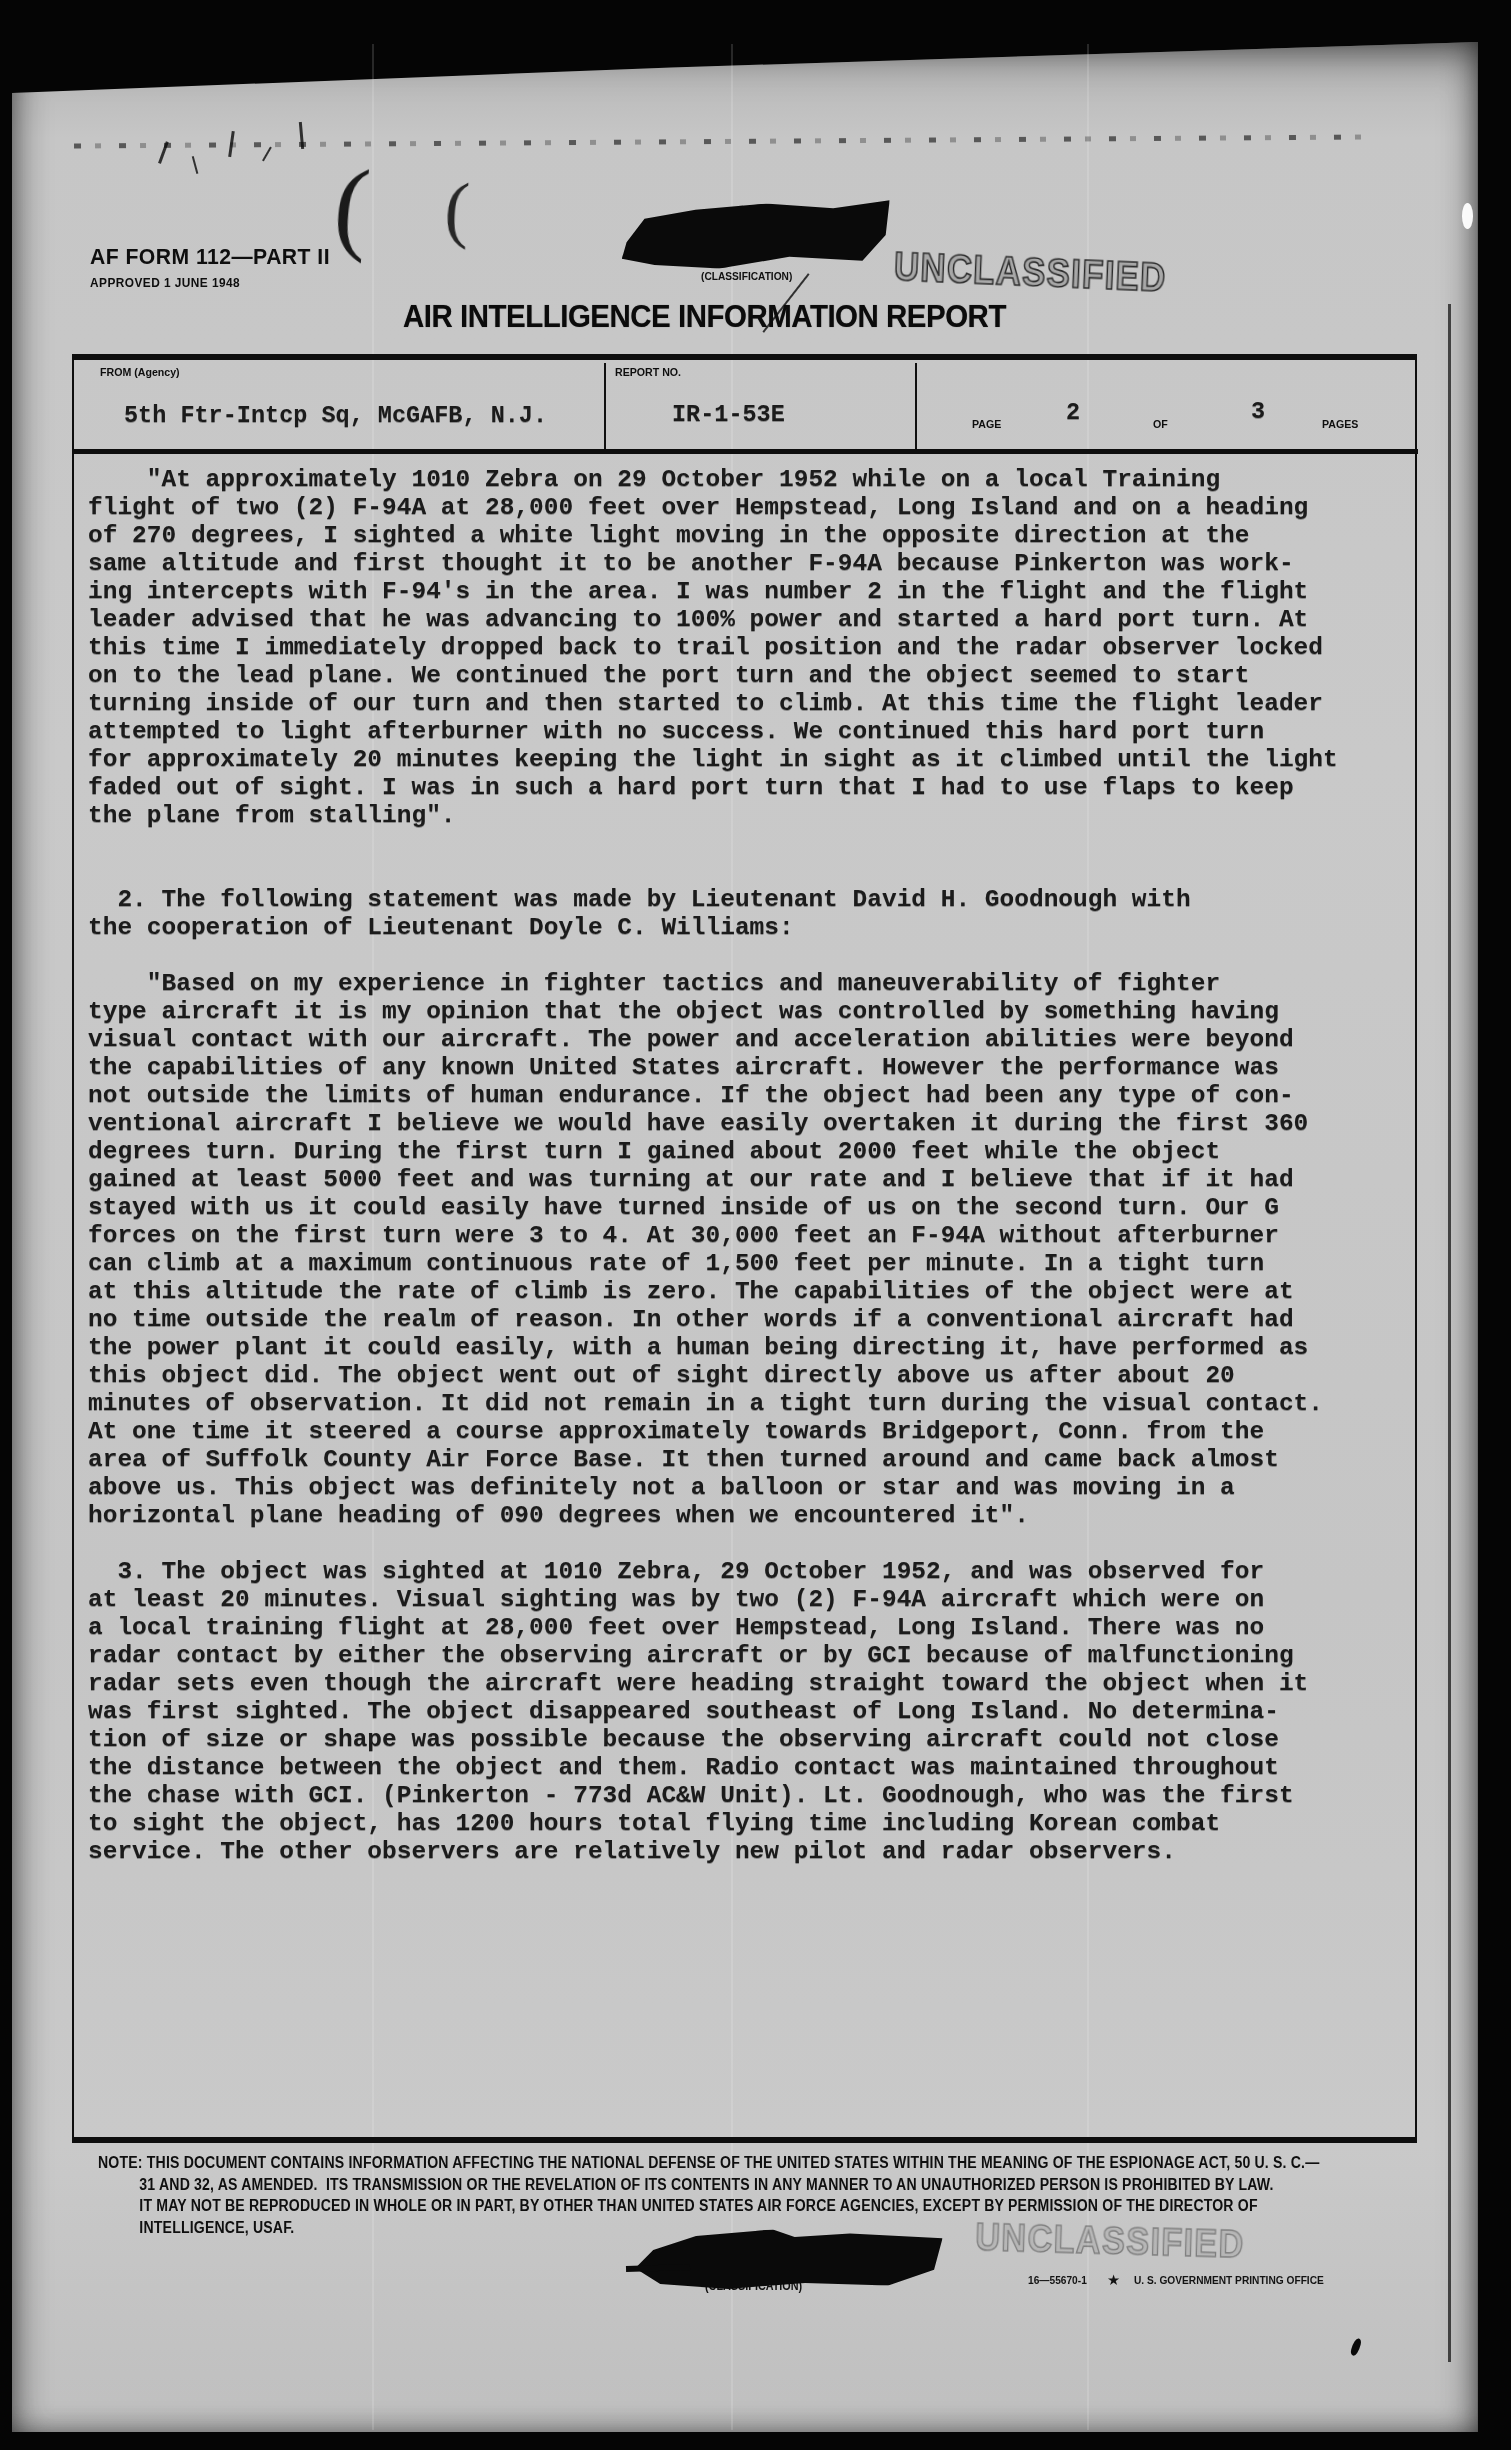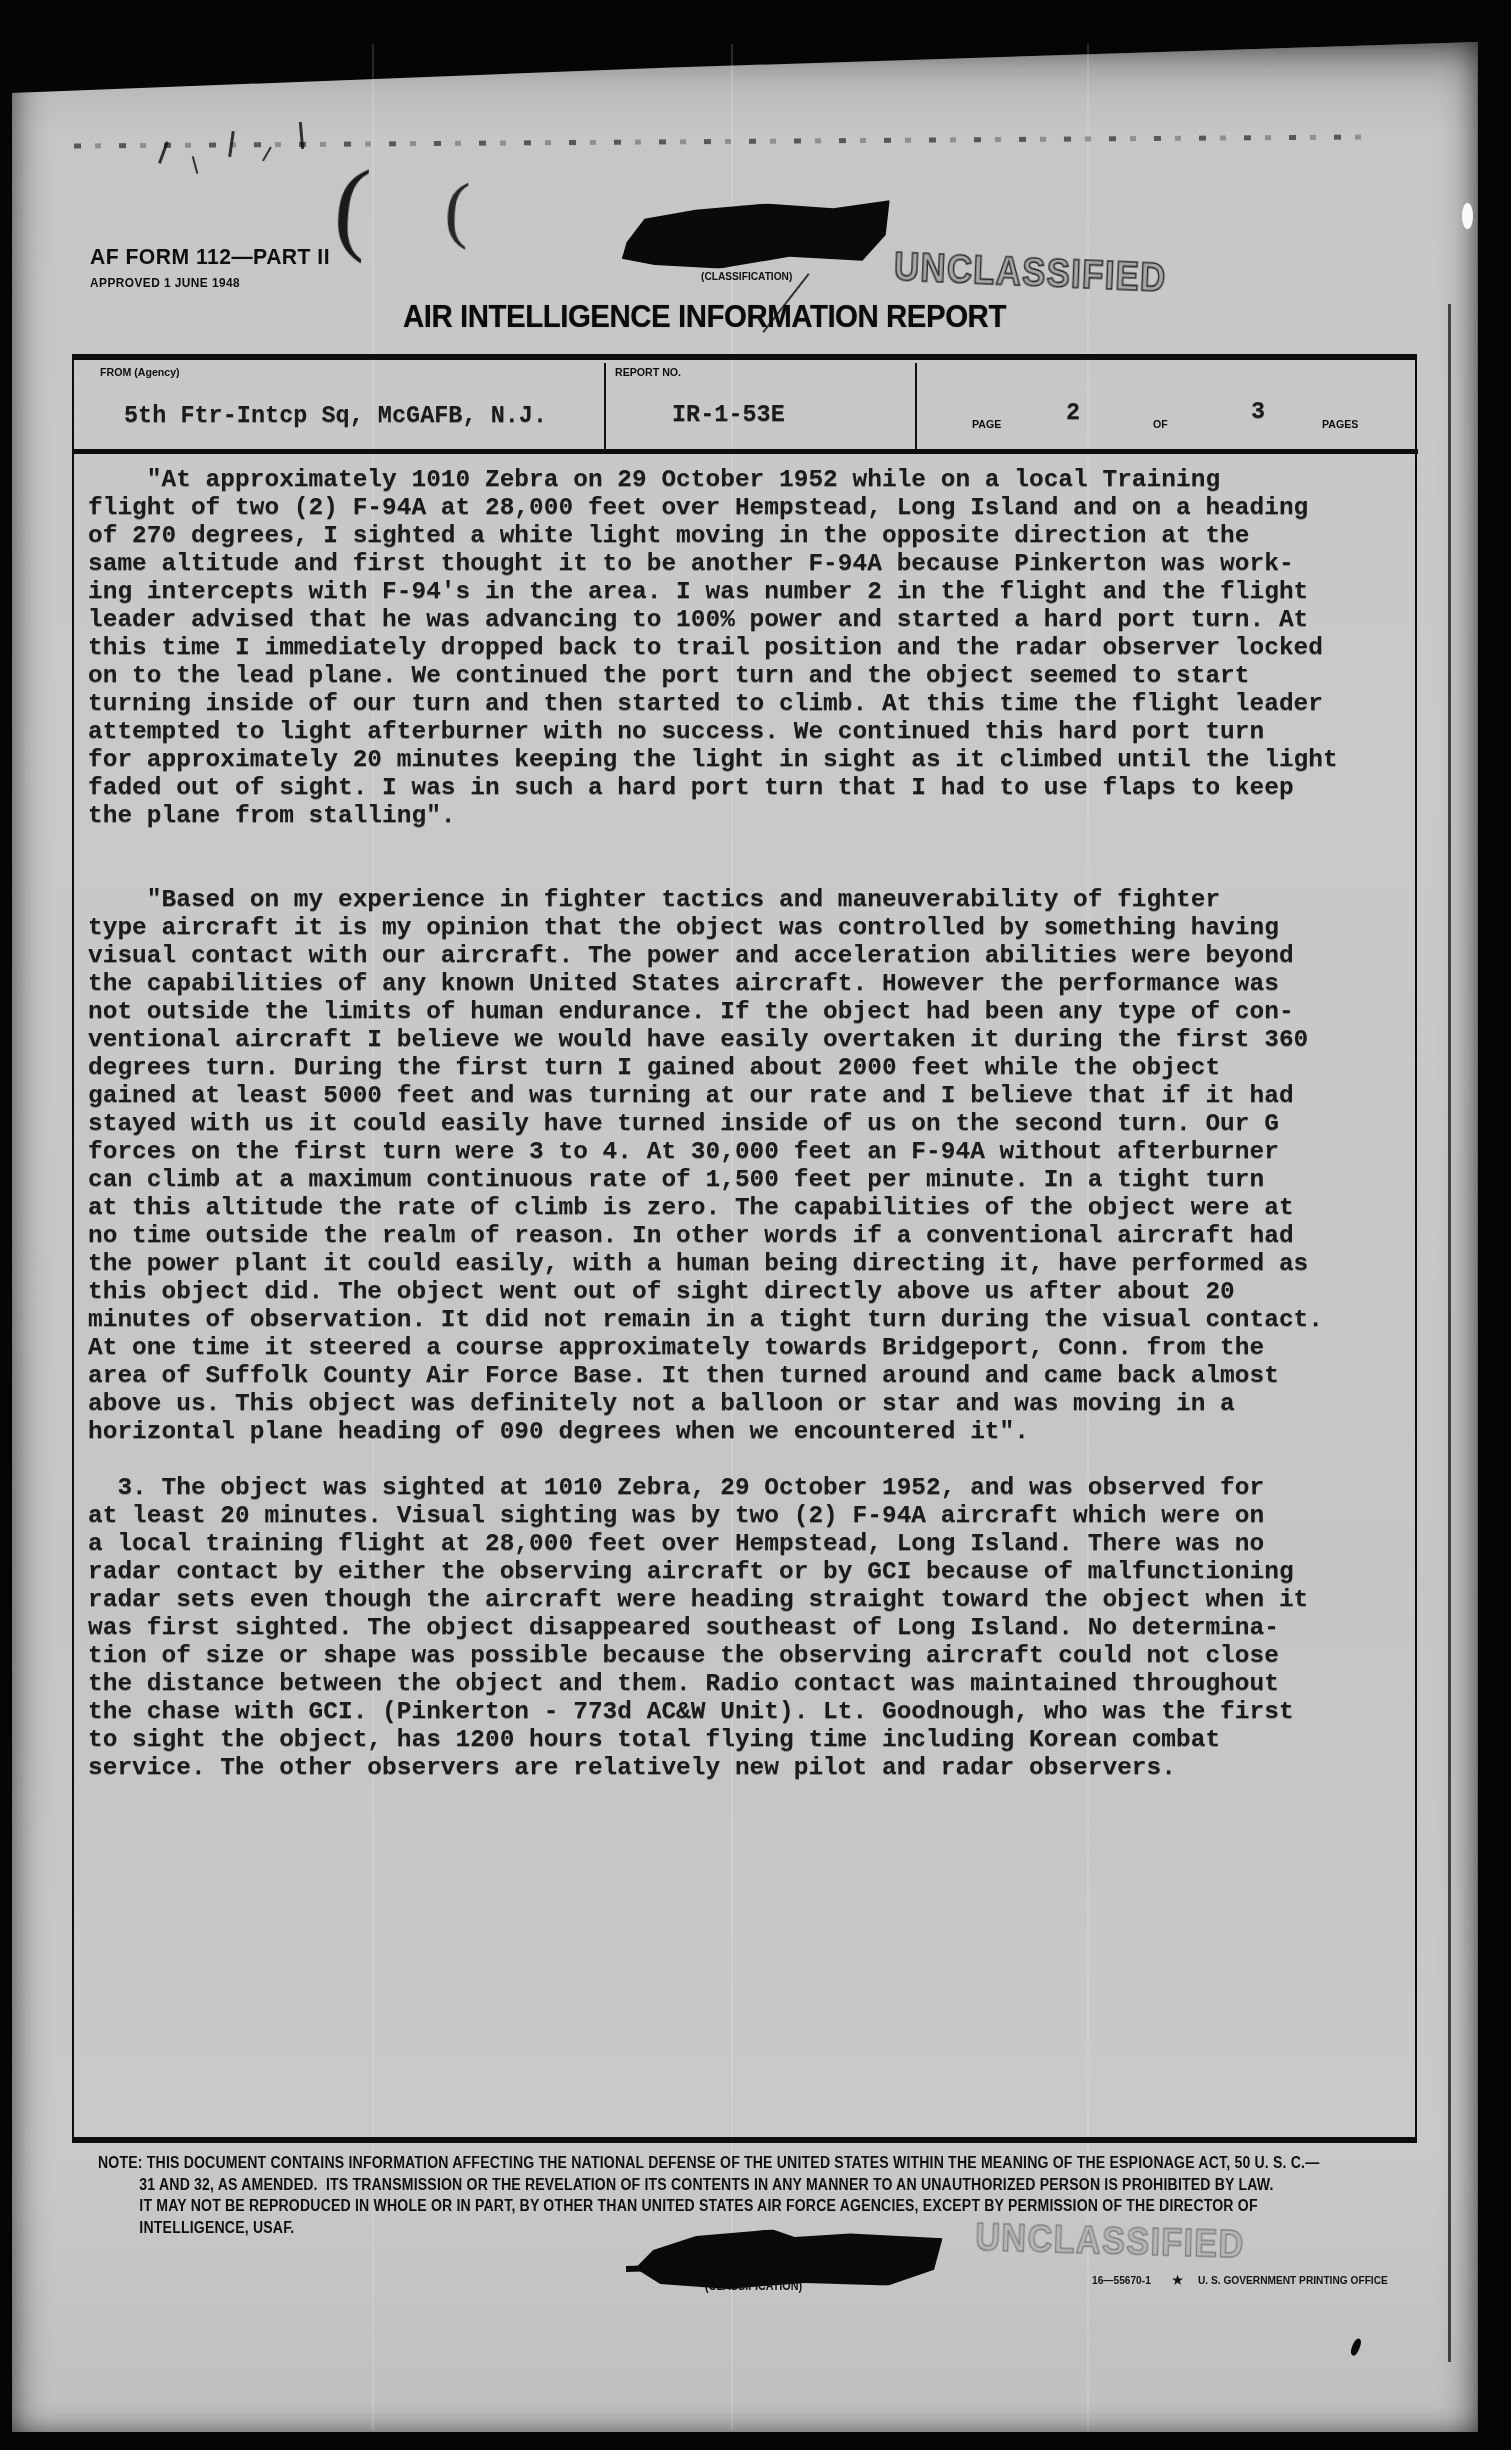--- a/index.html
+++ b/index.html
@@ -51,21 +51,21 @@
   .gap2{margin-bottom:56px;}
   
   .note{position:absolute;left:98px;top:2152px;width:1519px;font-size:16px;line-height:21.6px;
         font-weight:700;color:#0f0f0f;white-space:pre-wrap;transform:scaleX(.88);transform-origin:0 0;
         padding-left:47px;text-indent:-47px;letter-spacing:0.2px;}
   .redact-bottom{left:635px;top:2229px;width:308px;height:59px;transform:rotate(-1.4deg);z-index:3;
       clip-path:polygon(0 60%,6% 30%,20% 8%,45% 0%,52% 14%,70% 10%,100% 22%,97% 75%,82% 100%,55% 92%,30% 99%,8% 88%);}
   .redact-tail{position:absolute;left:626px;top:2265px;width:64px;height:5.9px;background:#0a0a0a;
                transform:rotate(-2deg);z-index:3;}
   .class-label-bottom{left:705px;top:2279px;font-size:12.3px;transform:scaleX(.88);z-index:2;}
-  .print-line{position:absolute;left:1092px;top:2273px;display:flex;align-items:center;gap:13.7px;z-index:2;}
+  .print-line{position:absolute;left:1028px;top:2273px;display:flex;align-items:center;gap:13.7px;z-index:2;}
   .print-line .pcode,.print-line .poffice{font-size:11.3px;font-weight:700;color:#131313;
         transform:scaleX(.9);transform-origin:0 0;white-space:nowrap;}
   .print-line .star{font-size:14.7px;color:#131313;line-height:1;}
   
   .mark{position:absolute;background:rgba(10,10,10,.8);filter:blur(0.3px);}
   .paren{position:absolute;color:rgba(8,8,8,.9);font-family:"Liberation Serif",serif;font-weight:400;
          transform-origin:0 0;filter:blur(0.2px);}
   .paren-large{left:340px;top:145px;font-size:103px;transform:rotate(5deg);}
   .paren-small{left:447px;top:166px;font-size:74px;transform:rotate(3deg);color:rgba(10,10,10,.85);}
   .pencil-streak{position:absolute;left:74px;top:139px;width:1294px;height:4.9px;transform:rotate(-.4deg);
@@ -127,20 +127,22 @@
 same altitude and first thought it to be another F-94A because Pinkerton was work-
 ing intercepts with F-94's in the area. I was number 2 in the flight and the flight
 leader advised that he was advancing to 100% power and started a hard port turn. At
 this time I immediately dropped back to trail position and the radar observer locked
 on to the lead plane. We continued the port turn and the object seemed to start
 turning inside of our turn and then started to climb. At this time the flight leader
 attempted to light afterburner with no success. We continued this hard port turn
 for approximately 20 minutes keeping the light in sight as it climbed until the light
 faded out of sight. I was in such a hard port turn that I had to use flaps to keep
 the plane from stalling".</p>
+    <p class="typed typedfont">  2. The following statement was made by Lieutenant David H. Goodnough with
+the cooperation of Lieutenant Doyle C. Williams:</p>
     <p class="typed typedfont">    "Based on my experience in fighter tactics and maneuverability of fighter
 type aircraft it is my opinion that the object was controlled by something having
 visual contact with our aircraft. The power and acceleration abilities were beyond
 the capabilities of any known United States aircraft. However the performance was
 not outside the limits of human endurance. If the object had been any type of con-
 ventional aircraft I believe we would have easily overtaken it during the first 360
 degrees turn. During the first turn I gained about 2000 feet while the object
 gained at least 5000 feet and was turning at our rate and I believe that if it had
 stayed with us it could easily have turned inside of us on the second turn. Our G
 forces on the first turn were 3 to 4. At 30,000 feet an F-94A without afterburner

